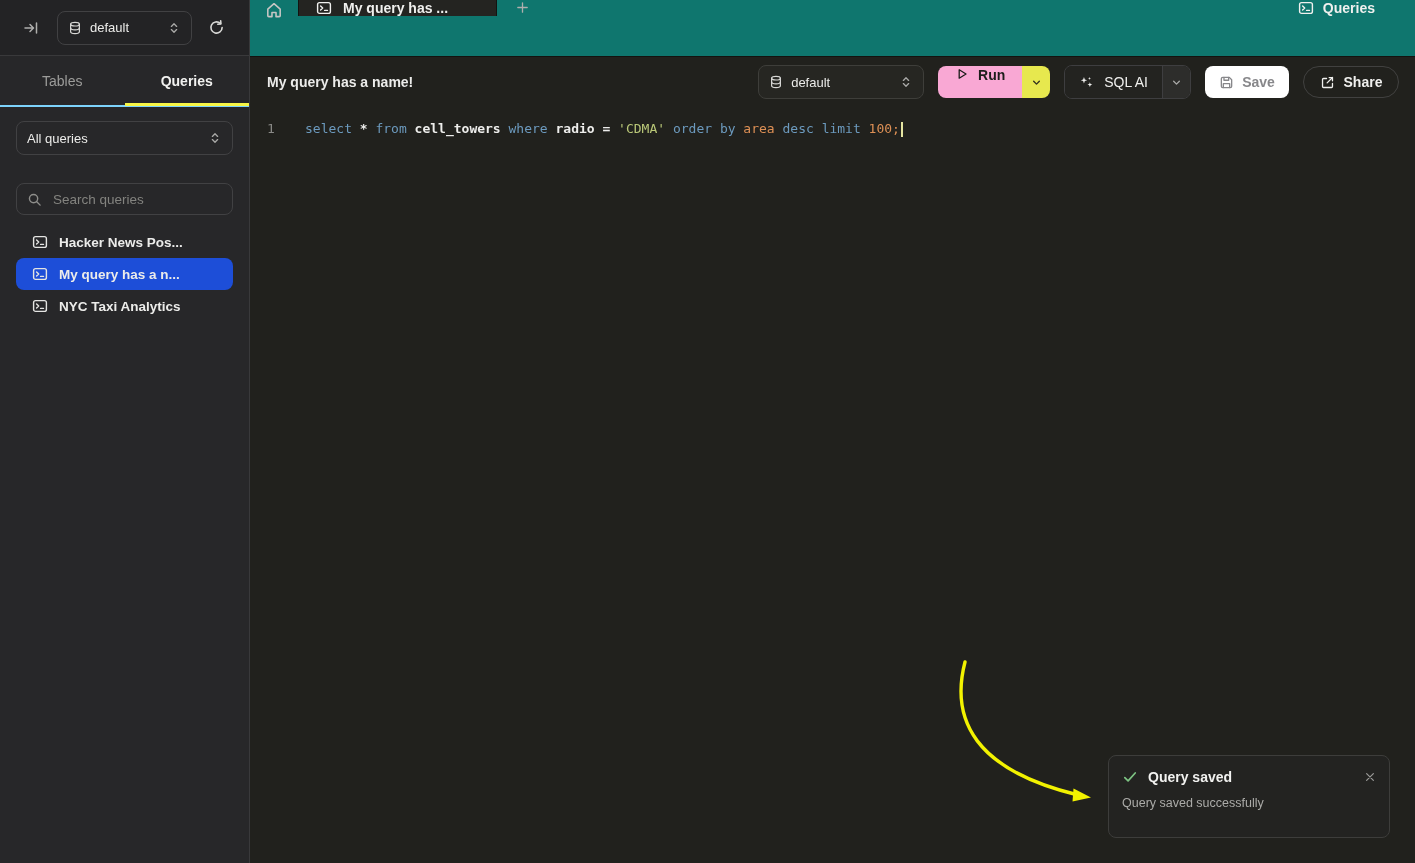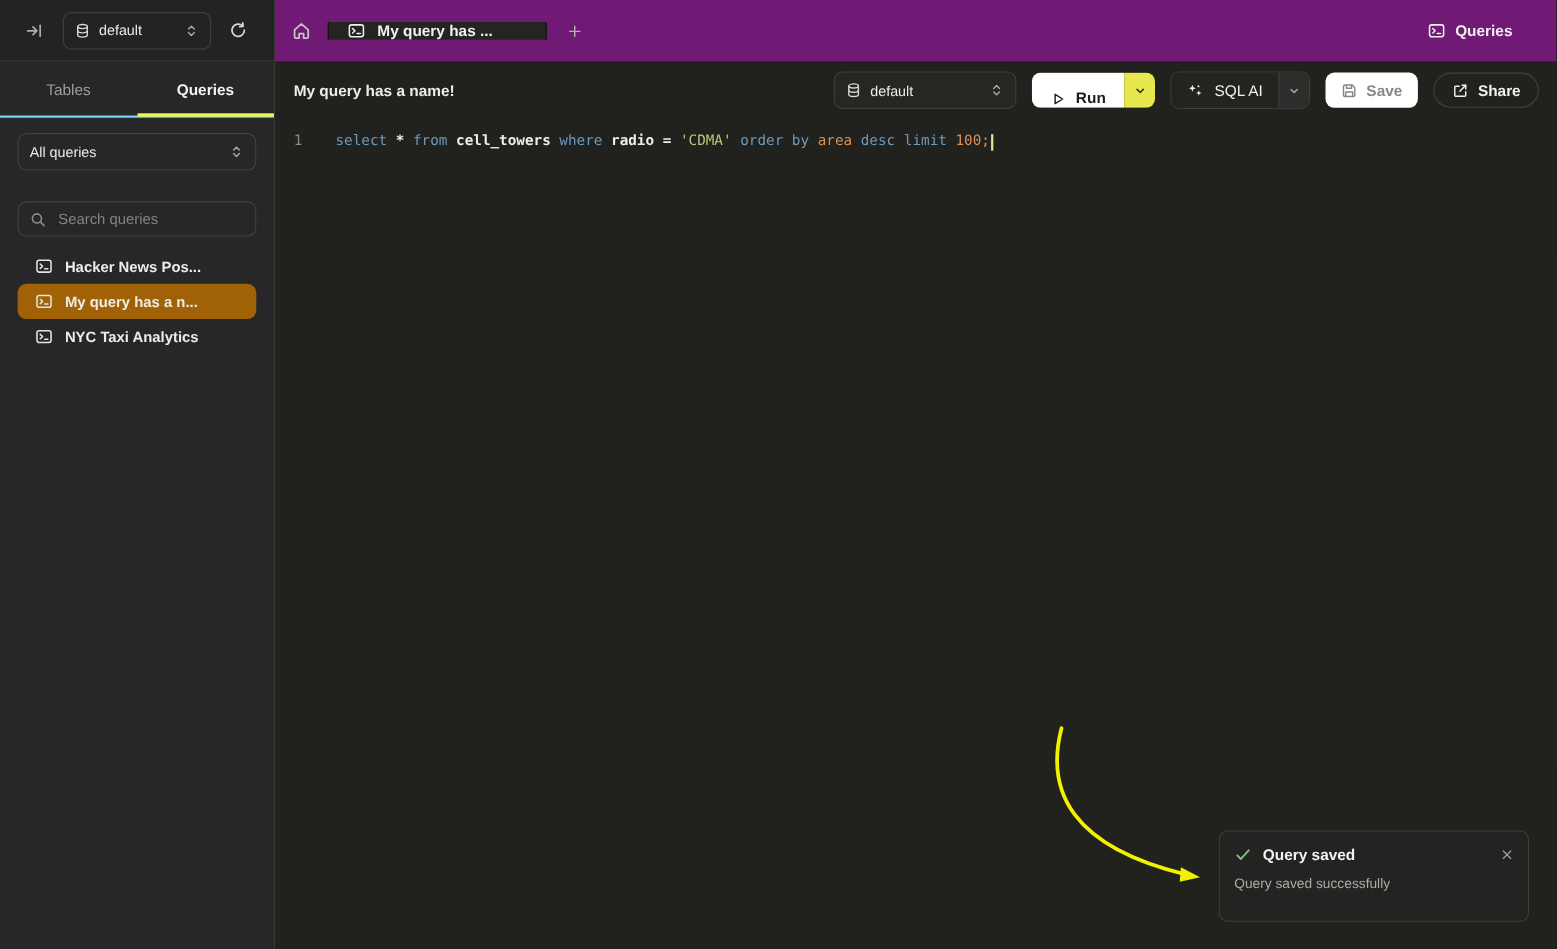--- a/index.html
+++ b/index.html
@@ -35,40 +35,40 @@
     font-size:14px;font-weight:500;color:#1D1D1B}
   .nq-chev{width:28px;background:#E4E54E;border:none;color:#33331F;display:flex;align-items:center;justify-content:center}
   .search{display:flex;align-items:center;height:32px;border:1px solid #414143;border-radius:8px;
     padding:0 10px;gap:9px;color:#8E8E8B;margin-bottom:11px;box-sizing:border-box}
   .search input{background:transparent;border:none;outline:none;color:#ECECEA;font-size:13.5px;width:100%;font-family:inherit}
   .search input::placeholder{color:#83837F}
   .qlist{display:flex;flex-direction:column}
   .qitem{height:32px;display:flex;align-items:center;gap:11px;padding:0 10px 0 16px;border-radius:8px;
     font-size:13.5px;font-weight:600;color:#ECECEA;cursor:pointer;box-sizing:border-box}
   .qitem .q-icon{color:#E4E4E2}
-  .qitem.selected{background:#a16207}
+  .qitem.selected{background:#1d4ed8}
 
   
   .main{flex:1;display:flex;flex-direction:column;min-width:0}
-  .tabstrip{height:56px;flex:none;background:#701a75;display:flex;align-items:center;border-bottom:1px solid #131310}
+  .tabstrip{height:56px;flex:none;background:#0f766e;display:flex;align-items:flex-start;border-bottom:1px solid #131310}
   .home-btn{width:48px;background:transparent;border:none;color:#C6C6C4;display:flex;align-items:center;justify-content:center}
   .etab{width:199px;background:#242421;display:flex;align-items:center;gap:11px;padding:0 17px;
     font-size:14px;font-weight:600;color:#F0F0EE;border-left:1px solid #131310;border-right:1px solid #131310;
     box-sizing:border-box;cursor:pointer;white-space:nowrap}
   .newtab-btn{width:50px}
   .queries-indicator{margin-left:auto;display:flex;align-items:center;gap:9px;padding-right:40px;
     font-size:14px;font-weight:600;color:#F0F0EE;cursor:pointer}
 
   .editor-header{height:50px;flex:none;display:flex;align-items:center;padding:0 15px 0 17px;background:#21211D}
   .title{font-size:14px;font-weight:600;color:#ECECEA}
   .header-actions{margin-left:auto;display:flex;align-items:center;gap:14px}
   .hdr-select{width:166px;border-color:#3E3E3A;background:#262622}
   .run-split{display:flex;height:32px;border-radius:8px;overflow:hidden;width:112px}
-  .run-main{flex:1;background:#ffffff;color:#1D1D1B;font-weight:600;font-size:14px;
-    display:flex;align-items:flex-end;justify-content:center;gap:9px;border:none}
+  .run-main{flex:1;background:#f9a8d4;color:#1D1D1B;font-weight:600;font-size:14px;
+    display:flex;align-items:flex-start;justify-content:center;gap:9px;border:none}
   .run-chev{width:28px;background:#E7E84E;border:none;color:#33331F;display:flex;align-items:center;justify-content:center}
   .ai-split{display:flex;height:32px;border:1px solid #3E3E40;border-radius:8px;overflow:hidden}
   .ai-main{display:flex;align-items:center;gap:10px;padding:0 14px;color:#F0F0EE;font-size:14px;font-weight:400;
     background:#232320;border:none}
   .ai-chev{width:28px;background:#2D2D2B;color:#A9A9A7;border:none;border-left:1px solid #3E3E40;
     display:flex;align-items:center;justify-content:center}
   .save-btn{height:32px;width:84px;border-radius:8px;background:#ffffff;border:none;color:#87878A;
     font-size:14px;font-weight:600;display:flex;align-items:center;justify-content:center;gap:8px;cursor:default}
   .share-btn{height:32px;width:96px;border-radius:16px;background:transparent;border:1px solid #414140;color:#F0F0EE;
     font-size:14px;font-weight:600;display:flex;align-items:center;justify-content:center;gap:9px;margin-right:1px}

